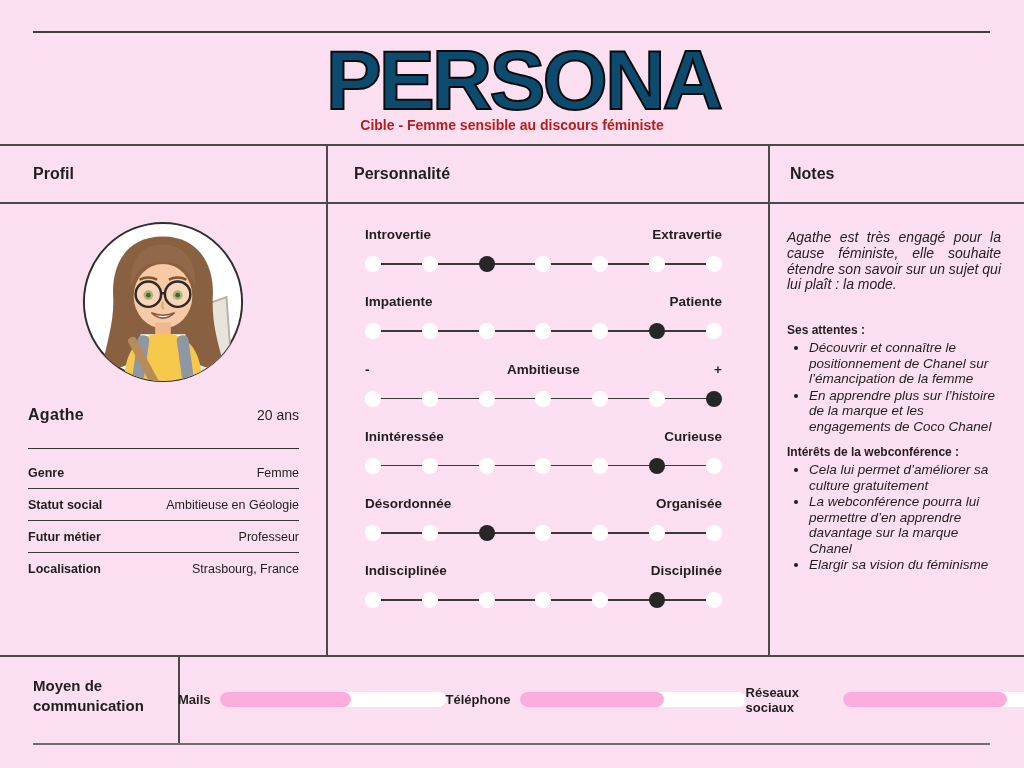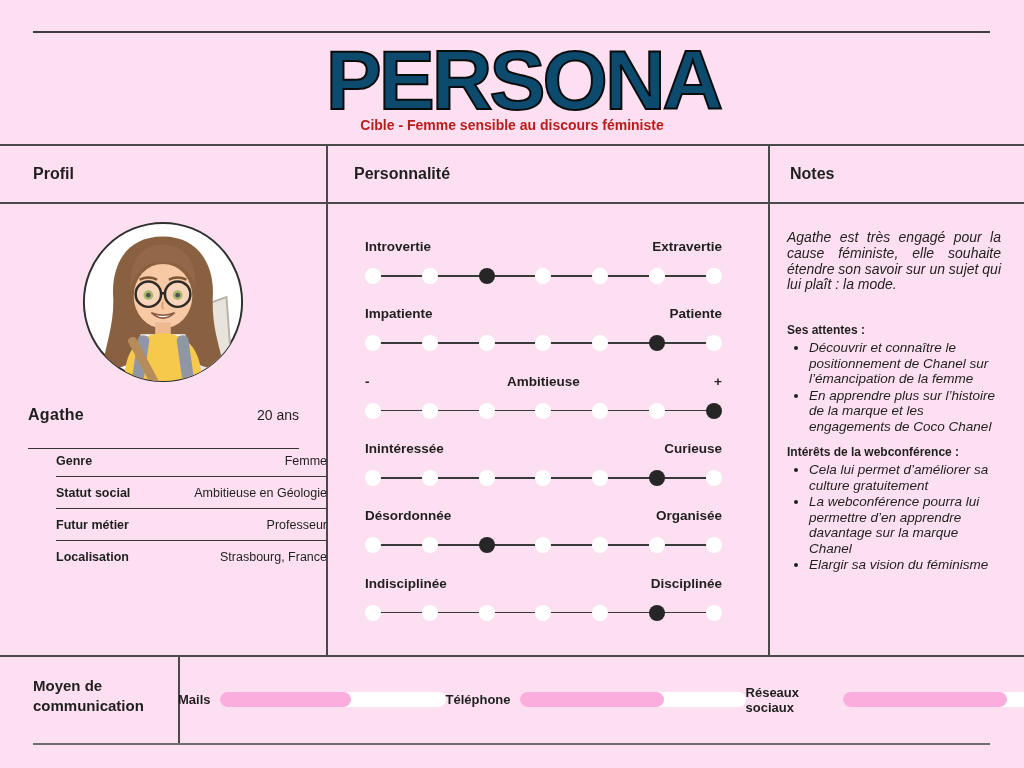--- a/index.html
+++ b/index.html
@@ -34,29 +34,29 @@
 
   .avatar-wrap{position:absolute;left:80px;top:219px;width:166px;height:166px;}
   .avatar-wrap svg{width:100%;height:100%;display:block;}
 
   .name-row{position:absolute;left:28px;top:406px;width:271px;display:flex;
     justify-content:space-between;align-items:baseline;border-bottom:1.5px solid #333;
     padding-bottom:24px;}
   .name-row .pname{font-size:16px;font-weight:700;letter-spacing:.3px;}
   .name-row .page{font-size:14px;}
 
-  .profile-fields{position:absolute;left:28px;top:445px;width:271px;margin-left:28px;}
+  .profile-fields{position:absolute;left:28px;top:457px;width:271px;}
   .pfrow{display:flex;justify-content:space-between;align-items:baseline;
     padding:9px 0 8px 0;border-bottom:1px solid #3a3a3a;}
   .pfrow:last-child{border-bottom:none;}
   .pflabel{font-size:12.5px;font-weight:700;}
   .pfvalue{font-size:12.5px;text-align:right;}
 
   .sliders{position:absolute;left:326px;top:203px;width:442px;height:452px;
-    padding:24px 46px 0 39px;display:flex;flex-direction:column;justify-content:center;}
+    padding:24px 46px 0 39px;display:flex;flex-direction:column;}
   .srow{height:67.3px;}
   .slabels{position:relative;display:flex;justify-content:space-between;
     font-size:13.5px;font-weight:700;height:18px;}
   .slabel-center{position:absolute;left:0;right:0;text-align:center;}
   .strack{position:relative;height:16px;margin-top:11px;}
   .sline{position:absolute;left:8px;right:8px;top:7px;height:1.5px;background:#3a3a3a;}
   .sdots{position:relative;display:flex;justify-content:space-between;height:16px;}
   .dot{width:16px;height:16px;border-radius:50%;background:var(--dot-inactive);}
   .dot.active{background:var(--dot-active);}
 

